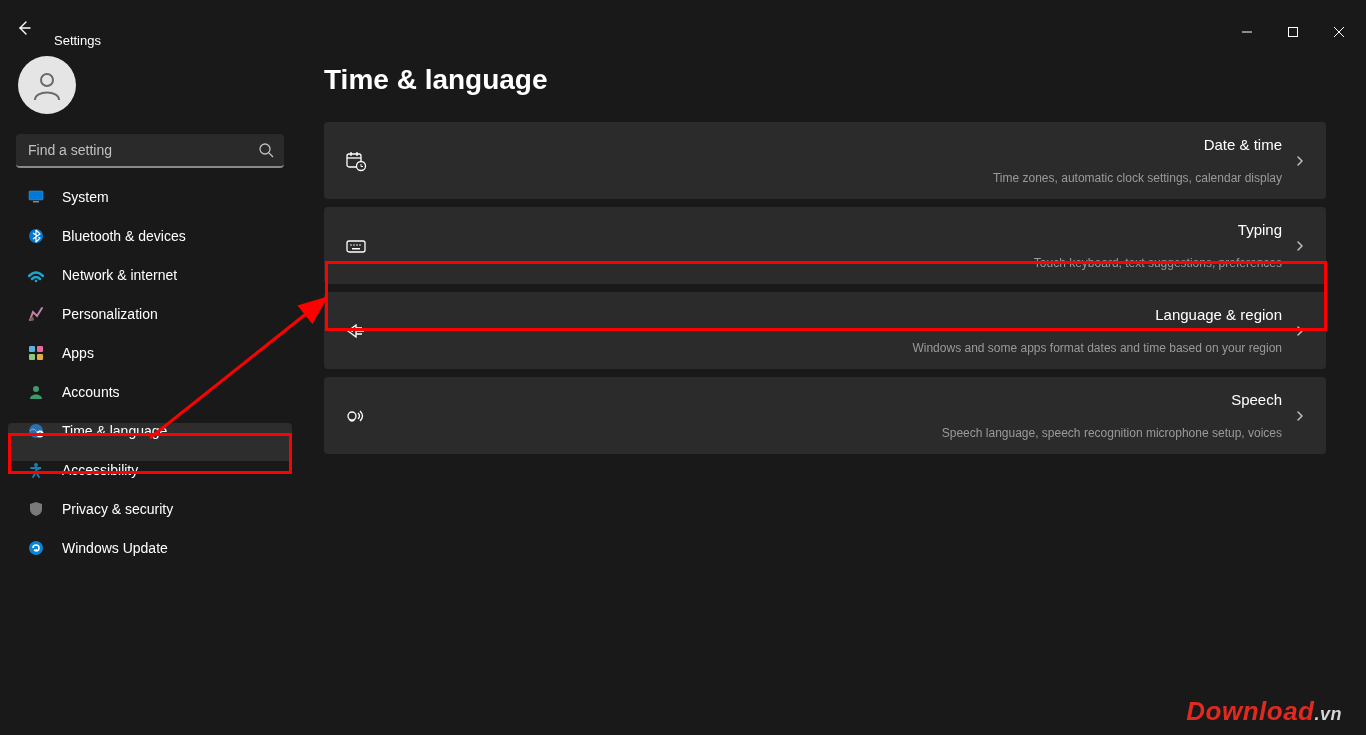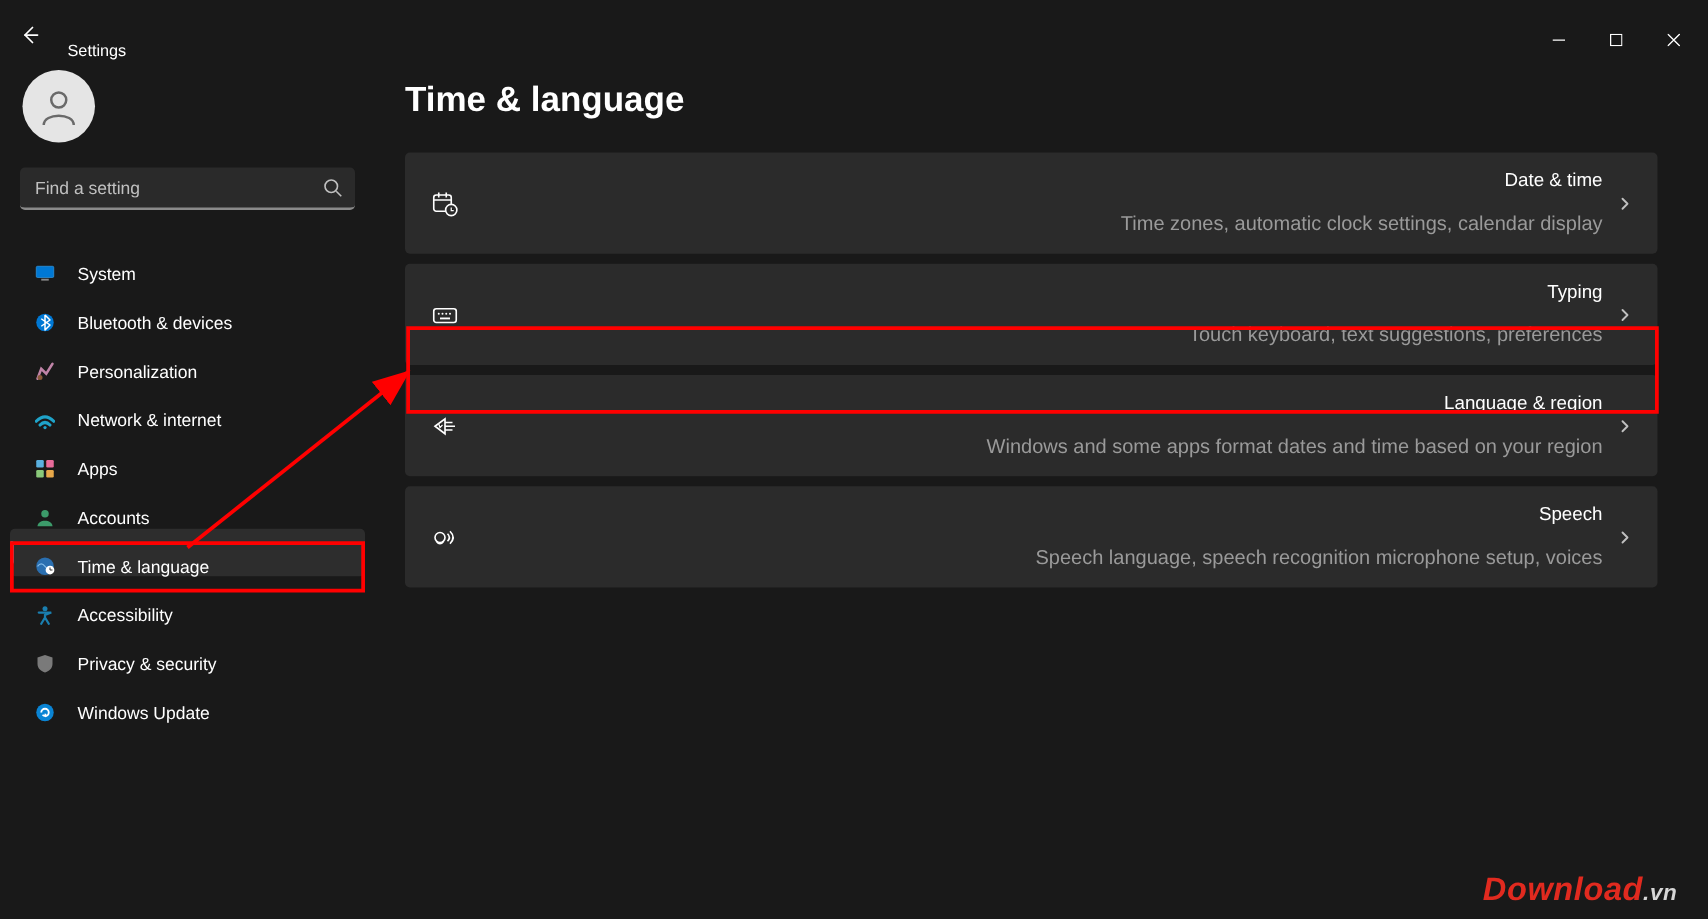--- a/index.html
+++ b/index.html
@@ -93,21 +93,21 @@
     top: 8px;
     pointer-events: none;
   }
 
   .nav {
     flex: 1;
     padding: 0 4px;
   }
   .nav-item {
     display: flex;
-    align-items: flex-end;
+    align-items: flex-start;
     height: 38px;
     padding: 0 12px 0 20px;
     margin: 1px 4px;
     border-radius: 4px;
     cursor: pointer;
     position: relative;
   }
   .nav-item.selected {
     background: #2d2d2d;
   }
@@ -170,21 +170,21 @@
     align-items: center;
     justify-content: center;
     color: #ffffff;
   }
   .card-body { flex: 1; }
   .card-title {
     font-size: 15px;
     color: #ffffff;
   }
   .card-sub {
-    font-size: 16px;
+    font-size: 12px;
     color: #9a9a9a;
     margin-top: 18px;
   }
   .card-chevron {
     margin-left: 12px;
     color: #c0c0c0;
   }
 
   
   .highlight-nav {
@@ -293,35 +293,35 @@
             <svg width="16" height="16" viewBox="0 0 16 16">
               <circle cx="8" cy="8" r="7" fill="#0078d4"></circle>
               <path d="M8 2 L8 14 L12 10 L5 5 M8 2 L12 6 L5 11" stroke="#fff" stroke-width="1.2" fill="none" stroke-linejoin="round"></path>
             </svg>
           </span>
           <span class="nav-label">Bluetooth &amp; devices</span>
         </div>
         <div class="nav-item">
           <span class="nav-icon">
             <svg width="16" height="16" viewBox="0 0 16 16">
-              <path d="M2 14 L5 6 L9 10 L14 2" stroke="#c084a8" stroke-width="2" fill="none" stroke-linecap="round"></path>
-              <circle cx="4" cy="13" r="2" fill="#8a5a3a"></circle>
-            </svg>
-          </span>
-          <span class="nav-label">Personalization</span>
-        </div>
-        <div class="nav-item">
-          <span class="nav-icon">
-            <svg width="16" height="16" viewBox="0 0 16 16">
               <path d="M1 9 Q8 2 15 9" stroke="#1fa3c9" stroke-width="2.5" fill="none" stroke-linecap="round"></path>
               <path d="M4 12 Q8 8 12 12" stroke="#1fa3c9" stroke-width="2.5" fill="none" stroke-linecap="round"></path>
               <circle cx="8" cy="14" r="1.3" fill="#1fa3c9"></circle>
             </svg>
           </span>
           <span class="nav-label">Network &amp; internet</span>
+        </div>
+        <div class="nav-item">
+          <span class="nav-icon">
+            <svg width="16" height="16" viewBox="0 0 16 16">
+              <path d="M2 14 L5 6 L9 10 L14 2" stroke="#c084a8" stroke-width="2" fill="none" stroke-linecap="round"></path>
+              <circle cx="4" cy="13" r="2" fill="#8a5a3a"></circle>
+            </svg>
+          </span>
+          <span class="nav-label">Personalization</span>
         </div>
         <div class="nav-item">
           <span class="nav-icon">
             <svg width="16" height="16" viewBox="0 0 16 16">
               <rect x="1" y="1" width="6" height="6" rx="1" fill="#5ab0e0"></rect>
               <rect x="9" y="1" width="6" height="6" rx="1" fill="#e86b9a"></rect>
               <rect x="1" y="9" width="6" height="6" rx="1" fill="#8ac97a"></rect>
               <rect x="9" y="9" width="6" height="6" rx="1" fill="#e8a84a"></rect>
             </svg>
           </span>

